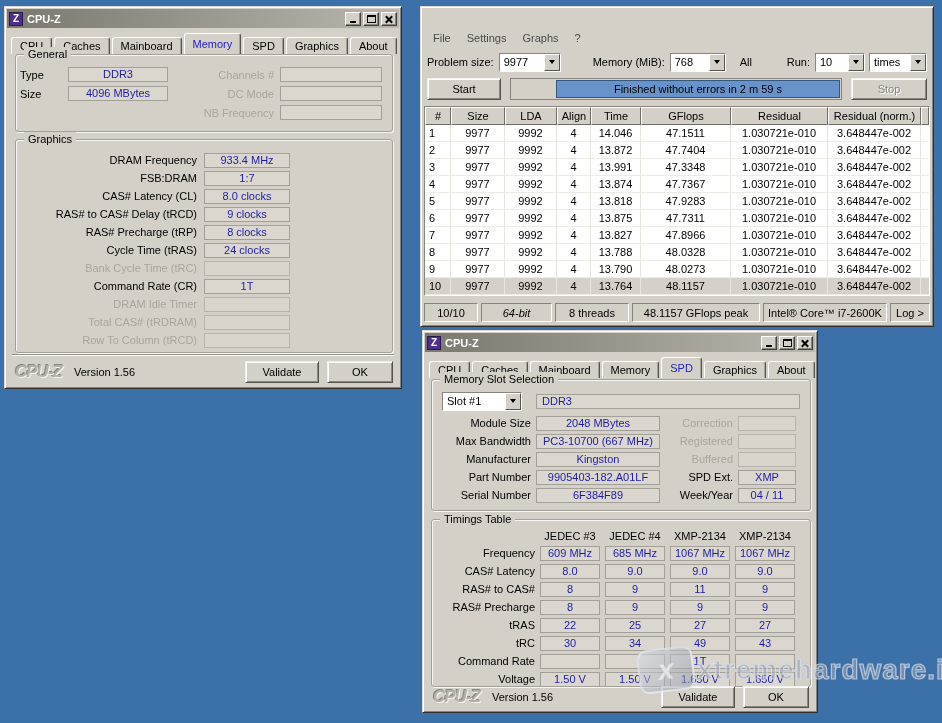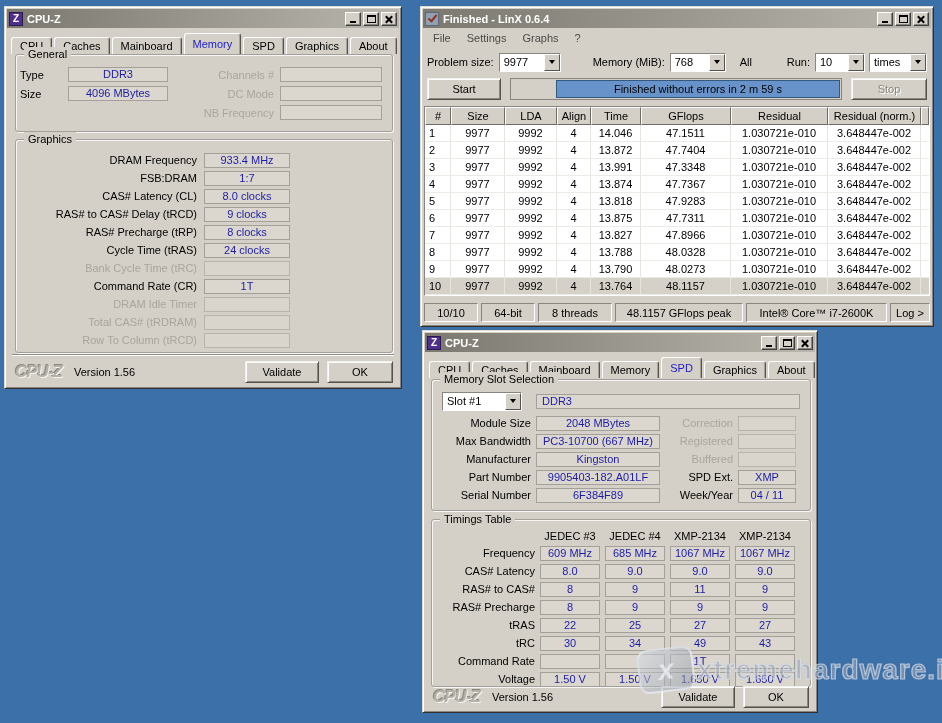--- a/index.html
+++ b/index.html
@@ -124,21 +124,21 @@
   .lx-row .lx-cell:nth-child(1){width:26px; justify-content:flex-start; padding-left:4px;}
   .lx-row .lx-cell:nth-child(2){width:54px;} .lx-row .lx-cell:nth-child(3){width:52px;}
   .lx-row .lx-cell:nth-child(4){width:34px;} .lx-row .lx-cell:nth-child(5){width:50px;}
   .lx-row .lx-cell:nth-child(6){width:90px;} .lx-row .lx-cell:nth-child(7){width:97px;}
   .lx-row .lx-cell:nth-child(8){width:93px;}
   .lx-body .lx-row:last-of-type { background:#d5d1c9; }
   .lx-status { position:absolute; left:3px; right:3px; bottom:4px; height:19px; display:flex; gap:3px; }
   .sb { border-top:1px solid #87857e; border-left:1px solid #87857e;
         border-right:1px solid #fff; border-bottom:1px solid #fff;
         display:flex; align-items:center; justify-content:center; padding:0 3px; white-space:nowrap; flex:none; }
-  .lx-status .sb:nth-child(1){width:54px;} .lx-status .sb:nth-child(2){width:54px;}
+  .lx-status .sb:nth-child(1){width:54px;} .lx-status .sb:nth-child(2){width:71px;font-style:italic;}
   .lx-status .sb:nth-child(3){width:74px;} .lx-status .sb:nth-child(4){width:128px;}
   .lx-status .sb:nth-child(5){flex:1;}
   .sb-log { width:40px; }
 
   
   .slot-row { display:flex; align-items:center; height:20px; margin:11px 10px 3px 10px; }
   .combo-slot { width:80px; }
   .ddr3-fld { flex:1; margin-left:14px; text-align:left; padding-left:5px; }
   .spd-cols { display:flex; padding-left:10px; }
   .spd-row { display:flex; align-items:center; height:18px; }
@@ -273,37 +273,20 @@
     <div class="footer-sep" style="bottom:32px;"></div>
     <div class="footer" style="bottom:4px;">
       <span class="logo">CPU-Z</span>
       <span>Version 1.56</span>
       <div class="btn btn-validate">Validate</div>
       <div class="btn btn-ok">OK</div>
     </div>
   </div>
 
   <div class="win" id="win2" style="left:420px; top:6px; width:514px; height:321px;">
-    <div class="titlebar">
-      <span class="linxicon">
-          <span class="i-check"></span>
-        </span>
-      <span class="title">Finished - LinX 0.6.4</span>
-      <span class="capbtns">
-        <span class="capbtn">
-            <span class="i-min"></span>
-          </span>
-        <span class="capbtn">
-            <span class="i-max"></span>
-          </span>
-        <span class="capbtn">
-            <span class="i-close"></span>
-          </span>
-      </span>
-    </div>
 
     <div class="menubar">
       <span class="menu-item">File</span>
         <span class="menu-item">Settings</span>
         <span class="menu-item">Graphs</span>
         <span class="menu-item">?</span>
     </div>
 
     <div class="lx-controls">
       <span>Problem size:</span>

